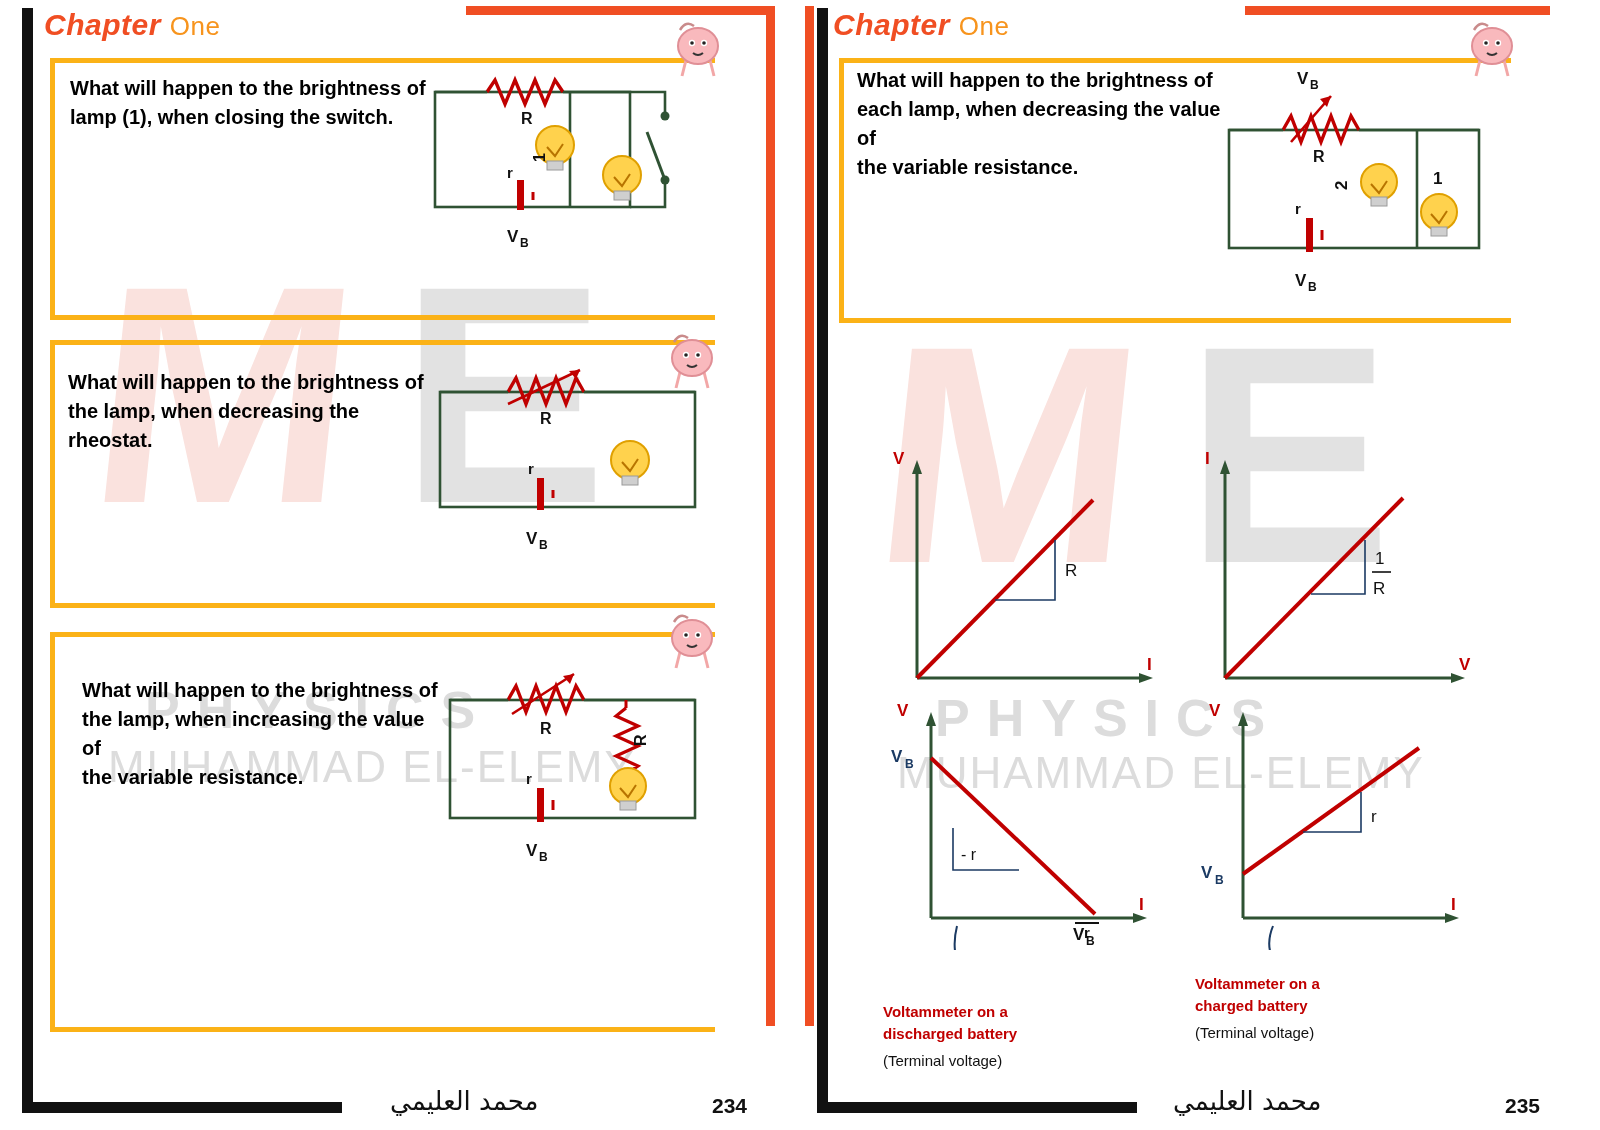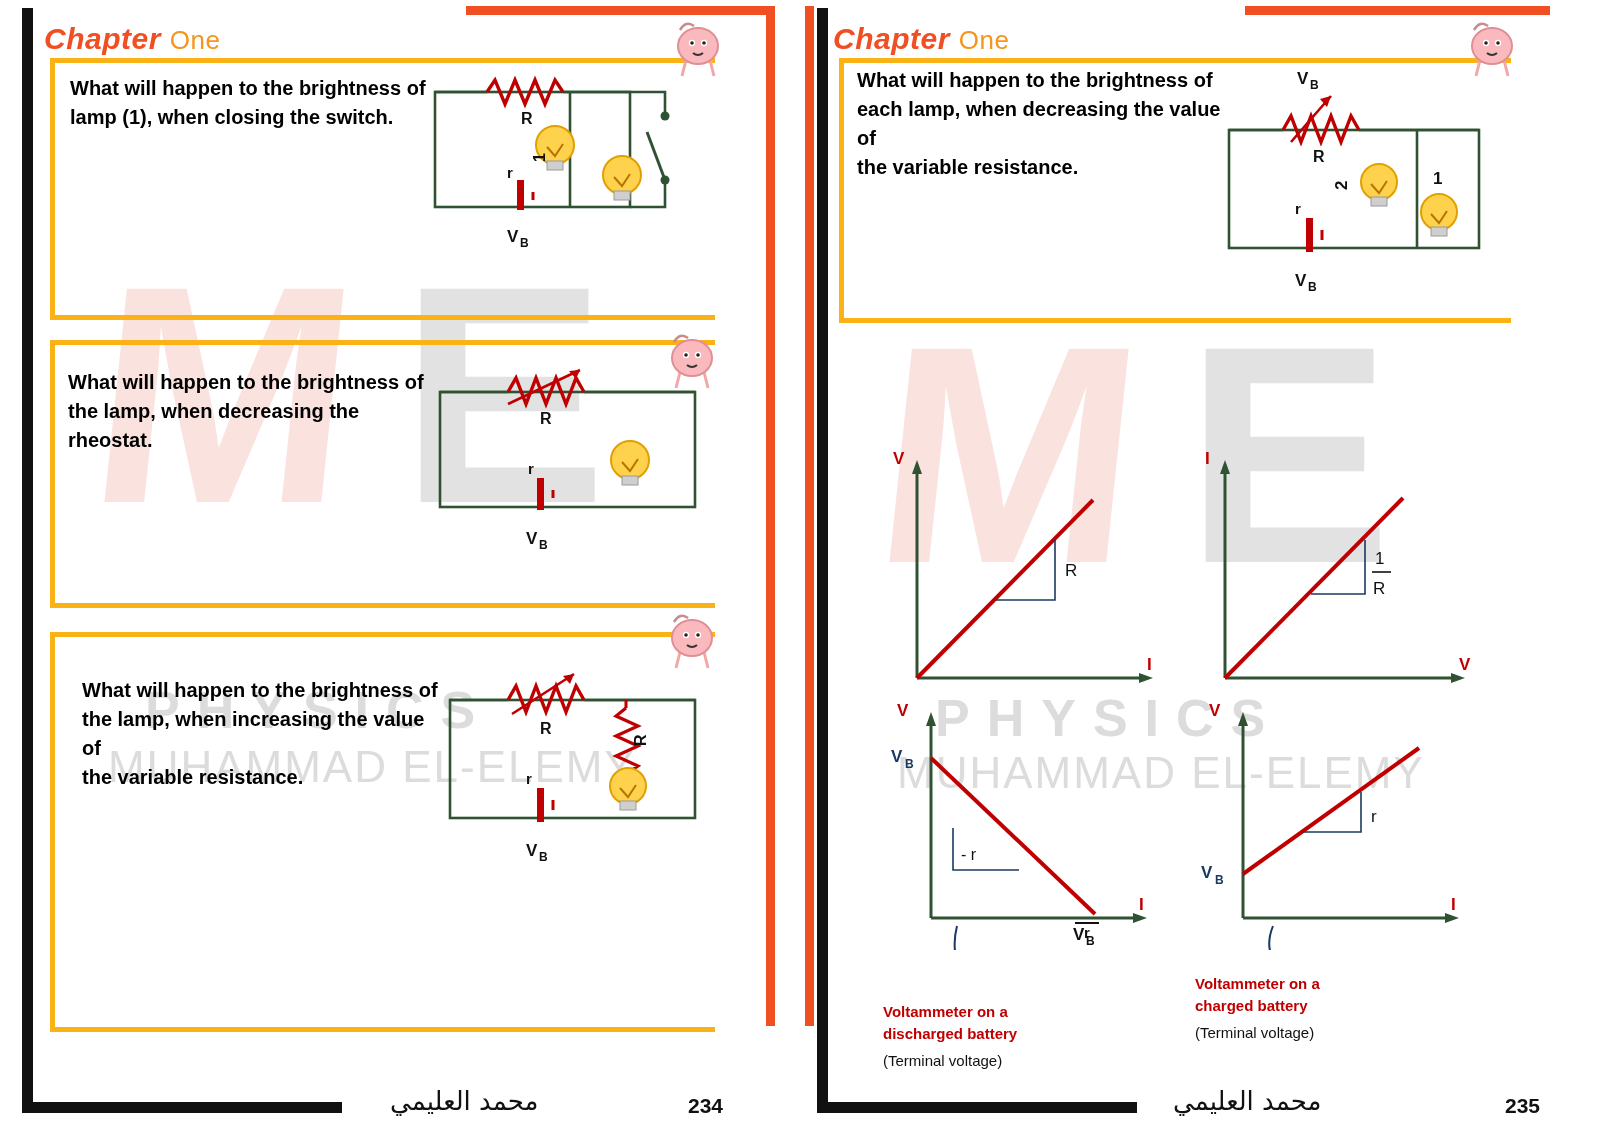--- a/index.html
+++ b/index.html
@@ -44,21 +44,21 @@
 
   
   .top-orange{
     position:absolute;
     height:9px;background:#f04e23;
   }
 
   
   .chapter{
     position:absolute;
-    top:22px;
+    top:8px;
     font-size:30px;
     font-weight:bold;
     color:#f04e23;
     font-style:italic;
     letter-spacing:.5px;
     white-space:nowrap;
   }
   .chapter .one{
     color:#f7941d;
     font-weight:normal;
@@ -313,21 +313,21 @@
     <g transform="translate(166,98)">
       <ellipse cx="22" cy="20" rx="18" ry="18" fill="#ffd24d" stroke="#e0a000" stroke-width="2"></ellipse>
       <rect x="14" y="35" width="16" height="9" fill="#cfcfcf" stroke="#9a9a9a"></rect>
       <path d="M14 22 l8 9 l8 -12" stroke="#b87400" stroke-width="2" fill="none"></path>
     </g>
     <text x="86" y="188" font-size="17" font-weight="bold" fill="#111" font-family="Liberation Sans">V</text>
     <text x="99" y="193" font-size="12" font-weight="bold" fill="#111" font-family="Liberation Sans">B</text>
   </svg>
 
   <div class="signature" style="left:390px;">محمد العليمي</div>
-  <div class="pagenum" style="left:688px;">234</div>
+  <div class="pagenum" style="left:712px;">234</div>
 </div>
 
 <div class="page page-right">
 
   <div class="wm wm-m" style="left:75px;top:300px;transform:skewX(-6deg);">M</div>
   <div class="wm wm-e" style="left:380px;top:300px;">E</div>
   <div class="wm wm-phys" style="left:130px;top:688px;">PHYSICS</div>
   <div class="wm wm-name" style="left:92px;top:748px;">MUHAMMAD EL-ELEMY</div>
 
   <div class="black-frame" style="left:12px;width:320px;"></div>

